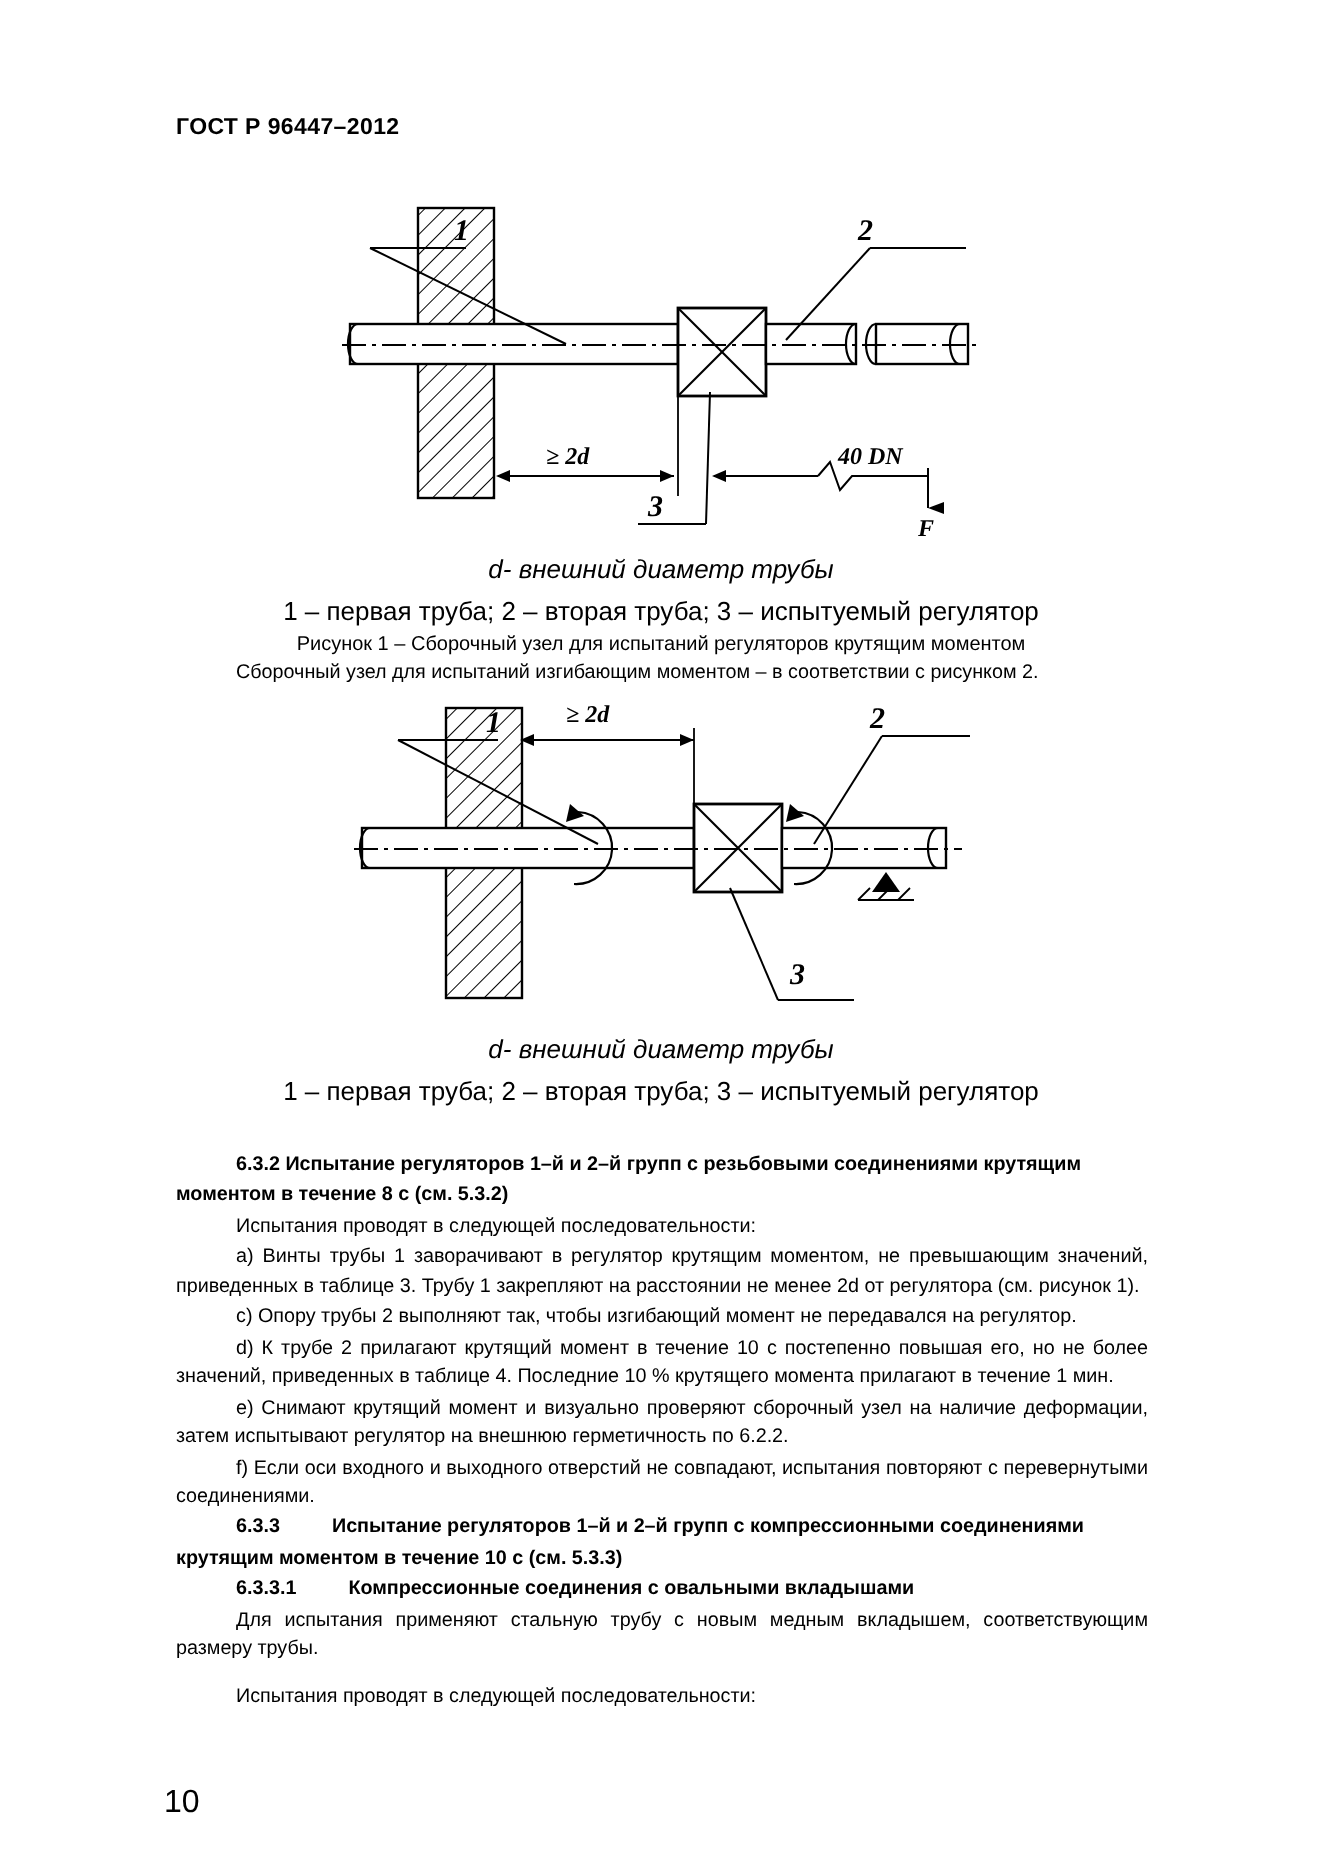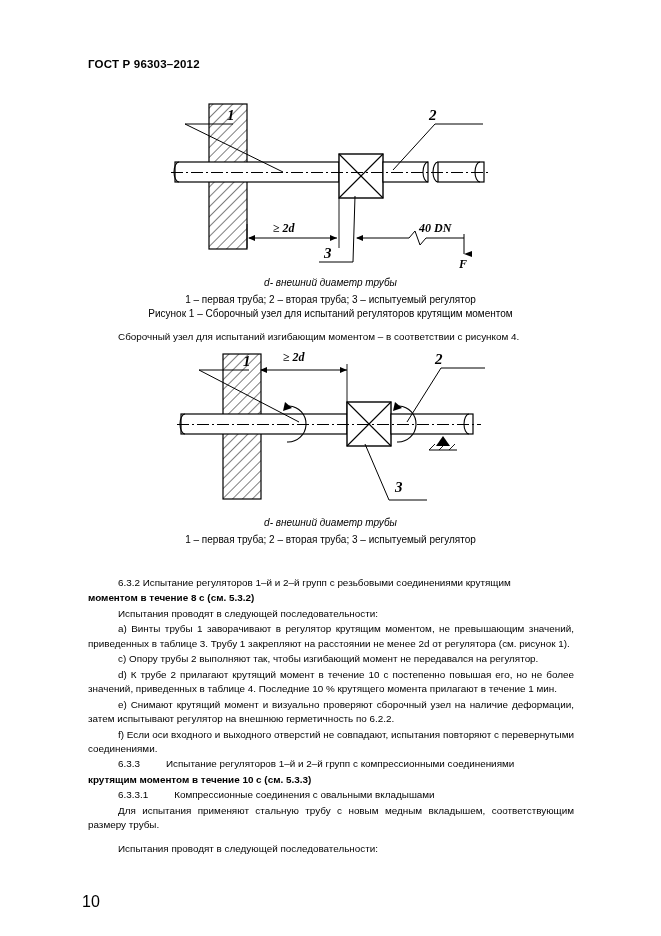--- a/index.html
+++ b/index.html
@@ -40,21 +40,21 @@
   }
   #figure-1 { top: 96px; }
   #figure-2 { top: 352px; }
 
   .figure-canvas {
     display: block;
     margin: 0 auto;
   }
 
   .figure-note {
-    font-size: 10px;
+    font-size: 13px;
     margin-top: 2px;
     line-height: 1.45;
   }
   .figure-note .ital { font-style: italic; }
   .figure-caption {
     font-size: 10px;
     line-height: 1.45;
   }
 
   
@@ -64,21 +64,21 @@
     width: 486px;
     font-size: 9.9px;
     line-height: 1.46;
     text-align: justify;
   }
   .text-block p {
     margin: 0 0 1px 0;
   }
   p.indent { text-indent: 30px; }
   p.bold-head {
-    font-weight: normal;
+    font-weight: bold;
     text-indent: 30px;
     text-align: justify;
   }
   p.bold-head-2 {
     font-weight: bold;
     text-align: justify;
   }
   .ital { font-style: italic; }
   .gap-wide { display: inline-block; width: 26px; }
 
@@ -97,21 +97,21 @@
     left: 82px;
     top: 893px;
     font-size: 16px;
   }
 </style>
 </head>
 <body>
 
 <div class="page">
 
-  <div class="doc-header">ГОСТ Р 96303–2012</div>
+  <div class="doc-header">ГОСТ Р 96447–2012</div>
 
   <div class="figure-block" id="figure-1">
 
     <svg class="figure-canvas" width="340" height="178" viewBox="0 0 340 178">
       <defs>
         <pattern id="hatch1" width="7" height="7" patternTransform="rotate(45)" patternUnits="userSpaceOnUse">
           <line x1="0" y1="0" x2="0" y2="7" stroke="#000" stroke-width="1"></line>
         </pattern>
         <marker id="arrR" markerWidth="8" markerHeight="8" refX="7" refY="3" orient="auto">
           <path d="M0,0 L7,3 L0,6 z" fill="#000"></path>
@@ -168,21 +168,21 @@
     </svg>
 
     <div class="figure-note">
       <span class="ital">d- внешний диаметр трубы</span>
     </div>
     <div class="figure-note">1 – первая труба;  2 – вторая труба;  3 – испытуемый регулятор</div>
     <div class="figure-caption">Рисунок 1 – Сборочный узел для испытаний регуляторов крутящим моментом</div>
   </div>
 
   <div class="text-block" id="mid-paragraph">
-    <p class="indent">Сборочный узел для испытаний изгибающим моментом – в соответствии с рисунком 4.</p>
+    <p class="indent">Сборочный узел для испытаний изгибающим моментом – в соответствии с рисунком 2.</p>
   </div>
 
   <div class="figure-block" id="figure-2">
 
     <svg class="figure-canvas" width="340" height="162" viewBox="0 0 340 162">
       <defs>
         <pattern id="hatch2" width="7" height="7" patternTransform="rotate(45)" patternUnits="userSpaceOnUse">
           <line x1="0" y1="0" x2="0" y2="7" stroke="#000" stroke-width="1"></line>
         </pattern>
         <marker id="arrR2" markerWidth="8" markerHeight="8" refX="7" refY="3" orient="auto">

